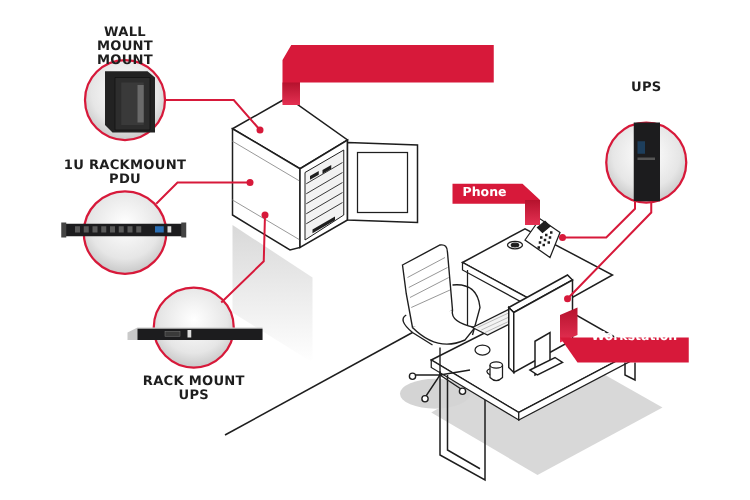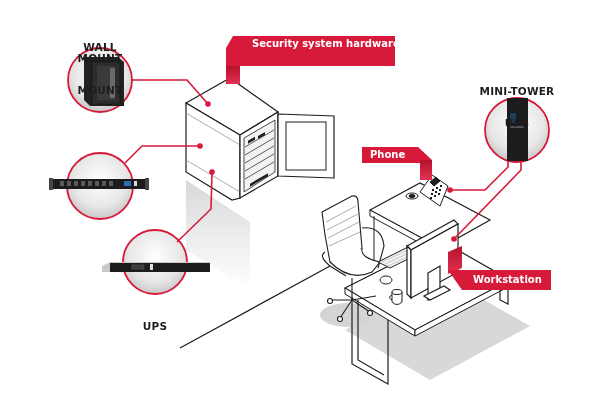--- a/index.html
+++ b/index.html
@@ -2,21 +2,21 @@
 <html><head>
 <meta charset="utf-8">
 <style>
   html, body { margin: 0; padding: 0; background: #ffffff; }
   body { width: 600px; height: 400px; position: relative; overflow: hidden;
          font-family: "Liberation Sans", "DejaVu Sans", sans-serif; }
   #stage { position: absolute; left: 0; top: 0; width: 600px; height: 400px; }
   .label { position: absolute; text-align: center; font-weight: bold; color: #1e1e1e;
            font-size: 10.5px; line-height: 11px; letter-spacing: 0.2px;
            font-family: "DejaVu Sans", sans-serif; }
-  .label span { display: block; margin-top: 21px; }
+  .label span { display: block; }
   .banner-text { position: absolute; color: #ffffff; font-weight: bold; font-size: 10px;
                  line-height: 12px; font-family: "DejaVu Sans", sans-serif; white-space: nowrap; }
 </style>
 </head>
 <body>
 
 <div id="stage">
 <svg width="600" height="400" viewBox="0 0 600 400" xmlns="http://www.w3.org/2000/svg">
   <defs>
     <radialGradient id="circGrad" cx="50%" cy="40%" r="60%">
@@ -218,30 +218,33 @@
     <polygon points="362,147 418,147 432,160 432,178 420,178 420,163 362,163" fill="#d7193a"></polygon>
     <polygon points="420,160 432,160 432,180 420,180" fill="url(#foldGrad)"></polygon>
   </g>
   <g>
     <polygon points="448,270 551,270 551,290 462,290" fill="#d7193a"></polygon>
   </g>
 </svg>
 
   
   <div class="banner-text" style="left:252px; top:38px;">
-    <div>Security system hardware</div>
   </div>
   <div class="banner-text" style="left:370px; top:149px;">Phone</div>
-  <div class="banner-text" style="left:473px; top:274px;">Workstation</div>
+  <div class="banner-text" style="left:473px; top:264px;">Workstation</div>
 
   
   <div class="label" style="left:60px; top:21px; width:80px;">
     <span>WALL MOUNT</span>
     <span>MOUNT</span>
   </div>
+  <div class="label" style="left:45px; top:127px; width:110px;">
+    <span>1U RACKMOUNT</span>
+    <span>PDU</span>
+  </div>
   <div class="label" style="left:105px; top:300px; width:100px;">
+    <span>RACK MOUNT</span>
     <span>UPS</span>
   </div>
   <div class="label" style="left:470px; top:65px; width:94px;">
-    <span>MINI-TOWER</span>
     <span>UPS</span>
   </div>
 </div>
 
 </body></html>

